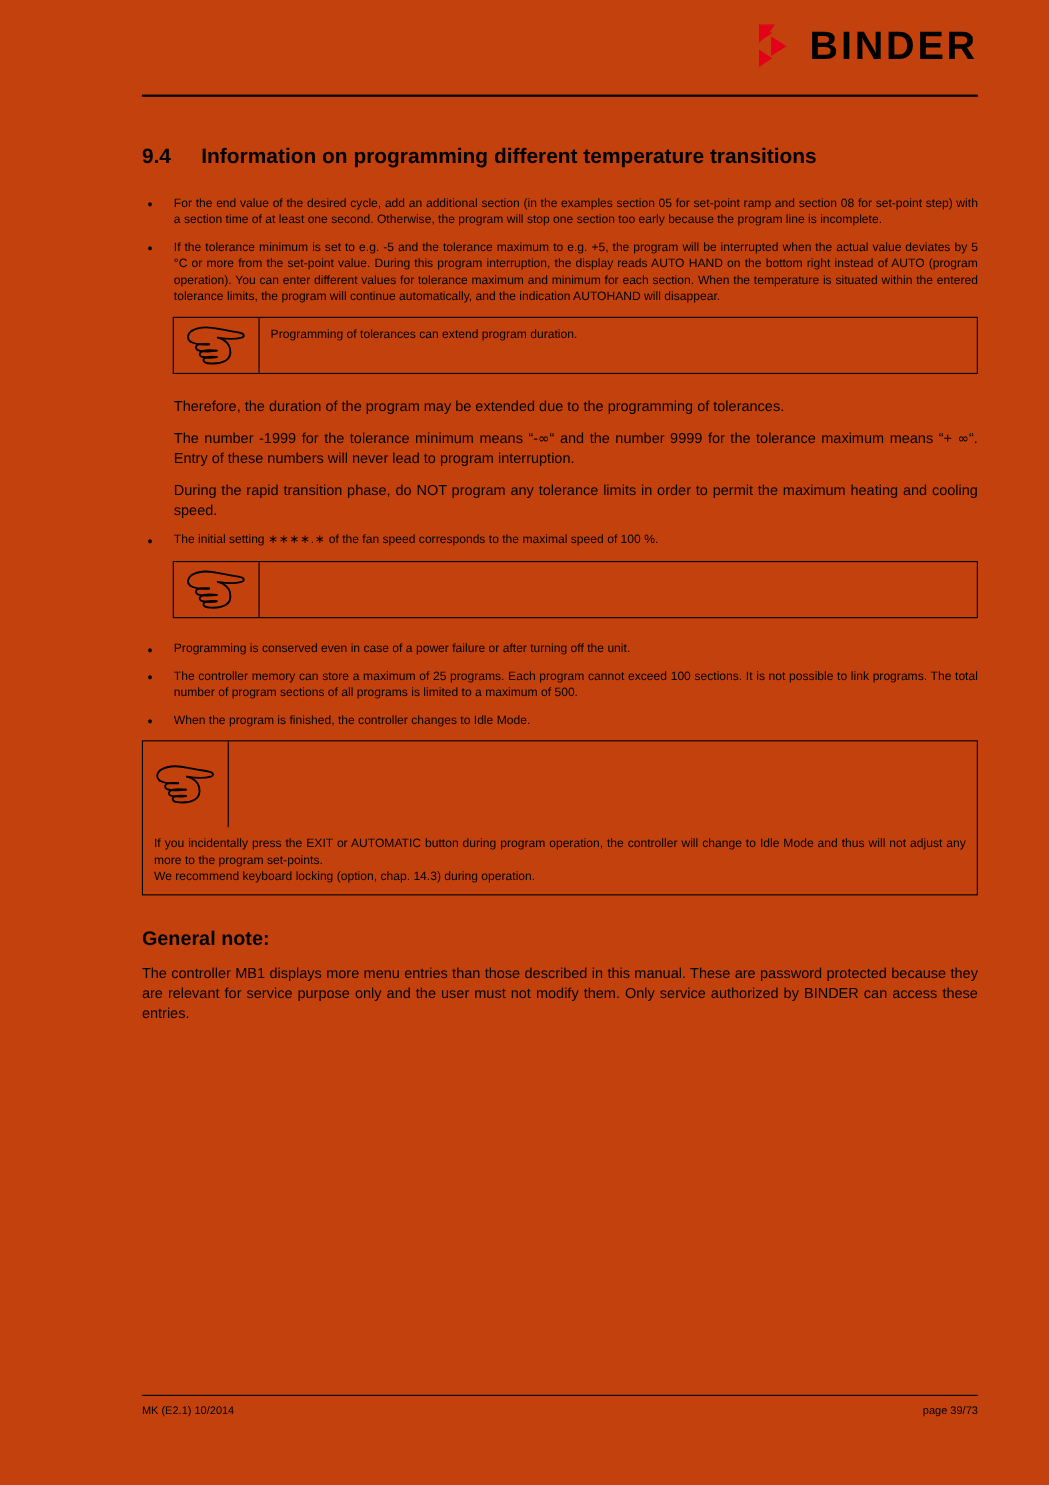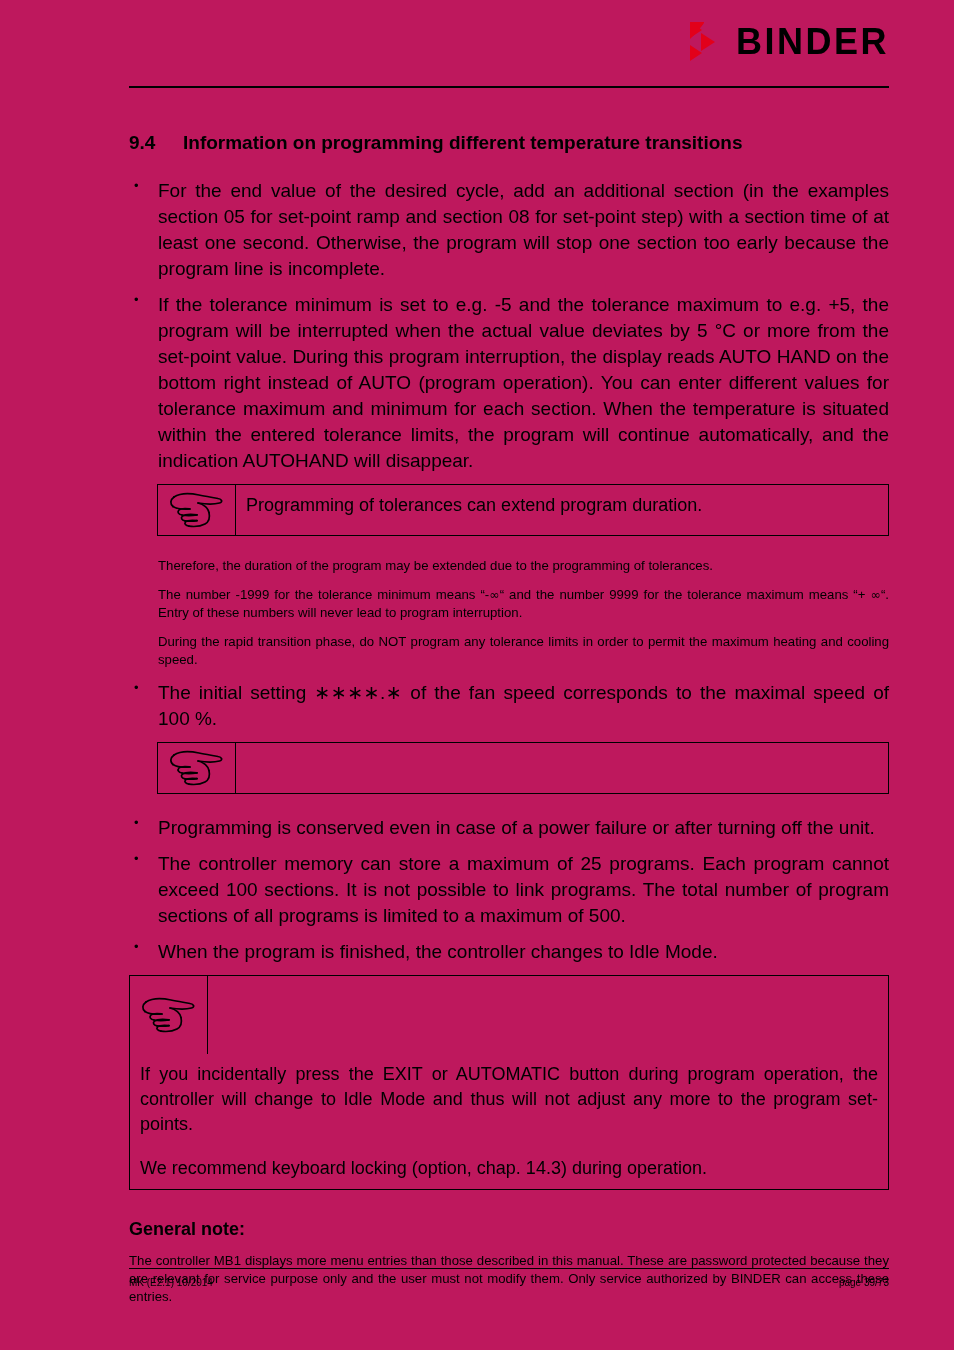--- a/index.html
+++ b/index.html
@@ -9,21 +9,21 @@
   }
   body {
     font-family: "Liberation Sans", sans-serif;
     color: #000000;
   }
   .page {
     position: relative;
     width: 954px;
     height: 1350px;
     margin: 0 auto;
-    background: #be185d;
+    background: #c2410c;
     overflow: hidden;
     box-sizing: border-box;
     text-decoration: underline;
   }
 
   
   .header {
     position: absolute;
     left: 129px;
     top: 22px;
@@ -86,21 +86,21 @@
 
   ul.bullets {
     list-style: none;
     margin: 0;
     padding: 0;
   }
   li.bullet {
     position: relative;
     padding-left: 29px;
     margin: 0 0 10px 0;
-    font-size: 19px;
+    font-size: 11px;
     line-height: 1.37;
     text-align: justify;
   }
   li.bullet::before {
     content: "\2022";
     position: absolute;
     left: 5px;
     top: -1px;
     font-size: 13px;
   }
@@ -146,26 +146,26 @@
     box-sizing: border-box;
   }
   .note-icon-cell svg { display: block; }
   .note-text-cell {
     flex: 1 1 auto;
     padding: 8px 10px 8px 10px;
     box-sizing: border-box;
   }
   .note-text-cell p {
     margin: 0;
-    font-size: 18px;
+    font-size: 11px;
     line-height: 1.37;
     text-align: justify;
   }
   .note-text-cell p + p {
-    margin-top: 20px;
+    margin-top: 0;
   }
 
   
   .general-note-title {
     font-size: 18px;
     font-weight: bold;
     margin: 0 0 12px 0;
   }
 
   

